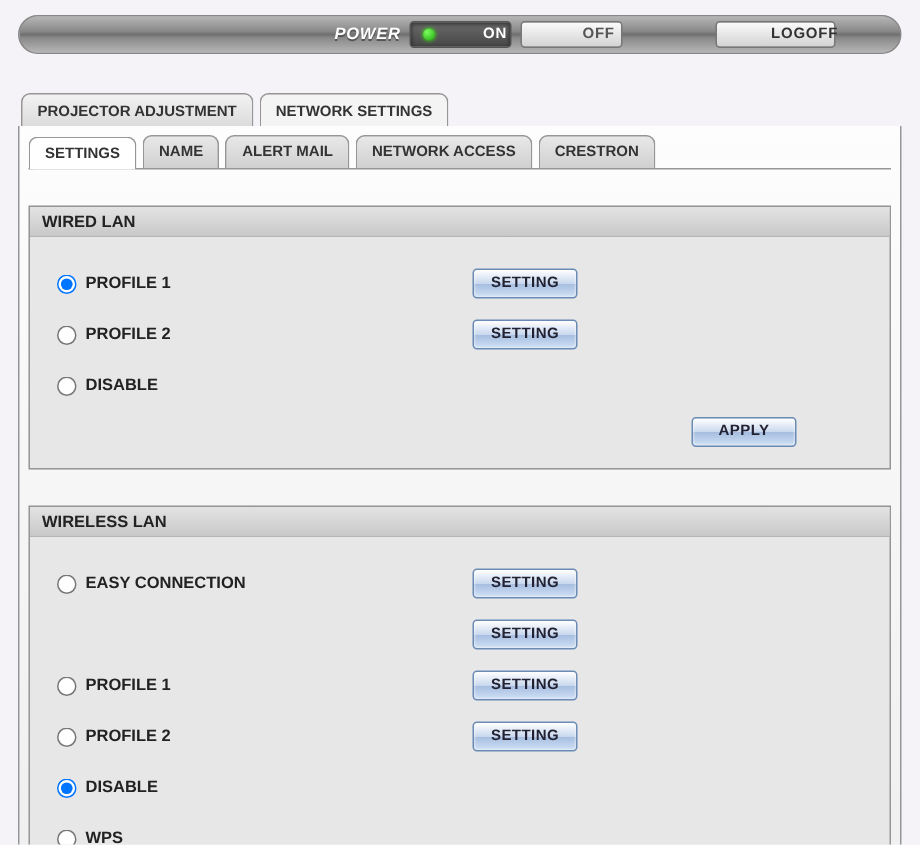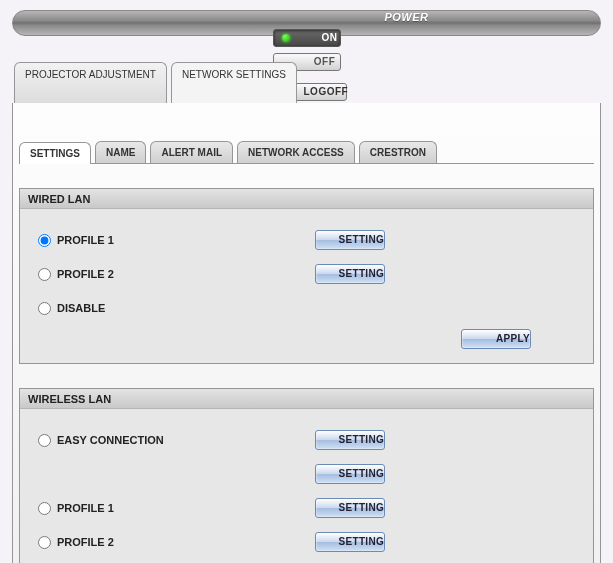--- a/index.html
+++ b/index.html
@@ -16,21 +16,20 @@
   
   .power-bar {
     height: 26px;
     border-radius: 13px;
     background: linear-gradient(#b6b6b6, #8a8a8a 40%, #707070 50%, #8a8a8a 60%, #b6b6b6);
     display: flex;
     align-items: center;
     padding: 0 10px;
     gap: 6px;
     border: 1px solid #888;
-    flex-direction: column;
   }
   .power-label {
     flex: 0 0 auto;
     margin-left: 200px;
     font-weight: bold;
     font-style: italic;
     color: #fff;
     font-size: 11px;
     letter-spacing: 0.5px;
     text-shadow: 0 1px 0 #555;
@@ -73,24 +72,24 @@
 
   
   .tabs1 {
     margin-top: 26px;
     display: flex;
     align-items: flex-end;
     gap: 4px;
     padding-left: 2px;
   }
   .tab1 {
-    height: 41px;
+    height: 22px;
     line-height: 23px;
     padding: 0 10px;
-    font-weight: normal;
+    font-weight: bold;
     font-size: 10px;
     border: 1px solid #969696;
     border-bottom: none;
     border-radius: 6px 6px 0 0;
     background: linear-gradient(#f2f2f2, #dcdcdc);
     color: #333;
     cursor: pointer;
   }
   .tab1.active {
     background: #f4f4f4;
@@ -123,21 +122,20 @@
     border-bottom: none;
     border-radius: 6px 6px 0 0;
     background: linear-gradient(#e8e8e8, #d0d0d0);
     color: #333;
     cursor: pointer;
   }
   .tab2.active {
     background: #ffffff;
     position: relative;
     top: 1px;
-    margin-top: 32px;
   }
   .tabs2-line {
     height: 1px;
     background: #969696;
     margin-top: 0;
   }
 
   
   .panel-area {
     padding: 0;
@@ -176,21 +174,21 @@
   .row input[type=radio] { cursor: pointer; }
   .row .spacer { flex: 1; }
   .setting-btn-cell {
     width: 260px;
     flex: 0 0 260px;
   }
   .btn {
     width: 70px;
     height: 20px;
     line-height: 18px;
-    text-align: right;
+    text-align: center;
     background: linear-gradient(#ffffff, #c9d8ee 50%, #a6bde0 51%, #cfe0f5);
     border: 1px solid #6a8bb6;
     border-radius: 3px;
     font-weight: bold;
     font-size: 10px;
     color: #223;
     cursor: pointer;
     box-shadow: inset 0 0 2px #fff;
     letter-spacing: 0.3px;
   }

